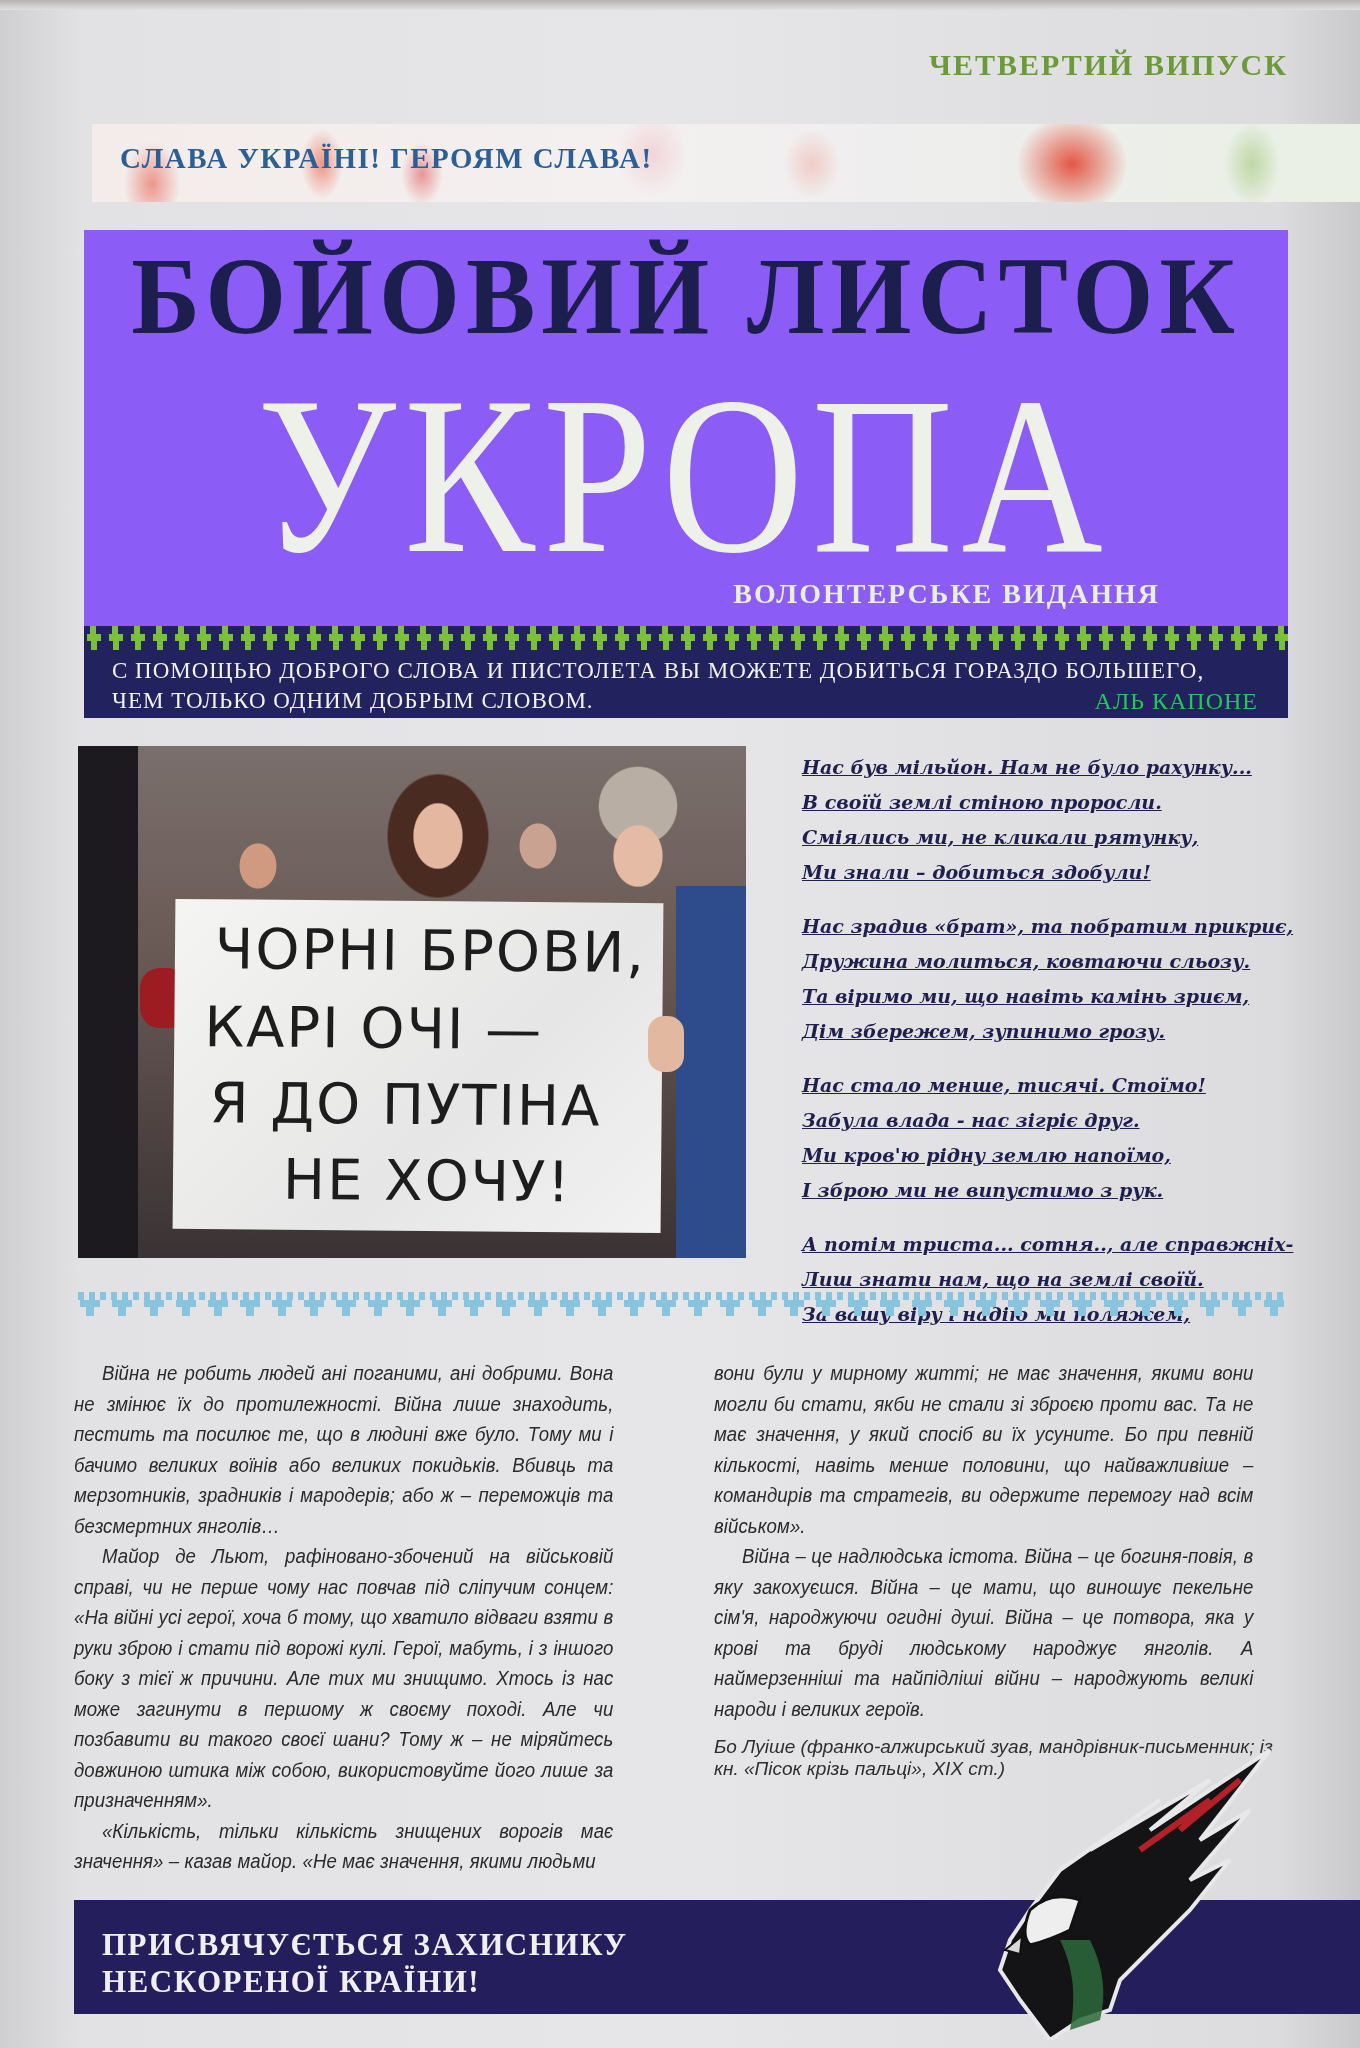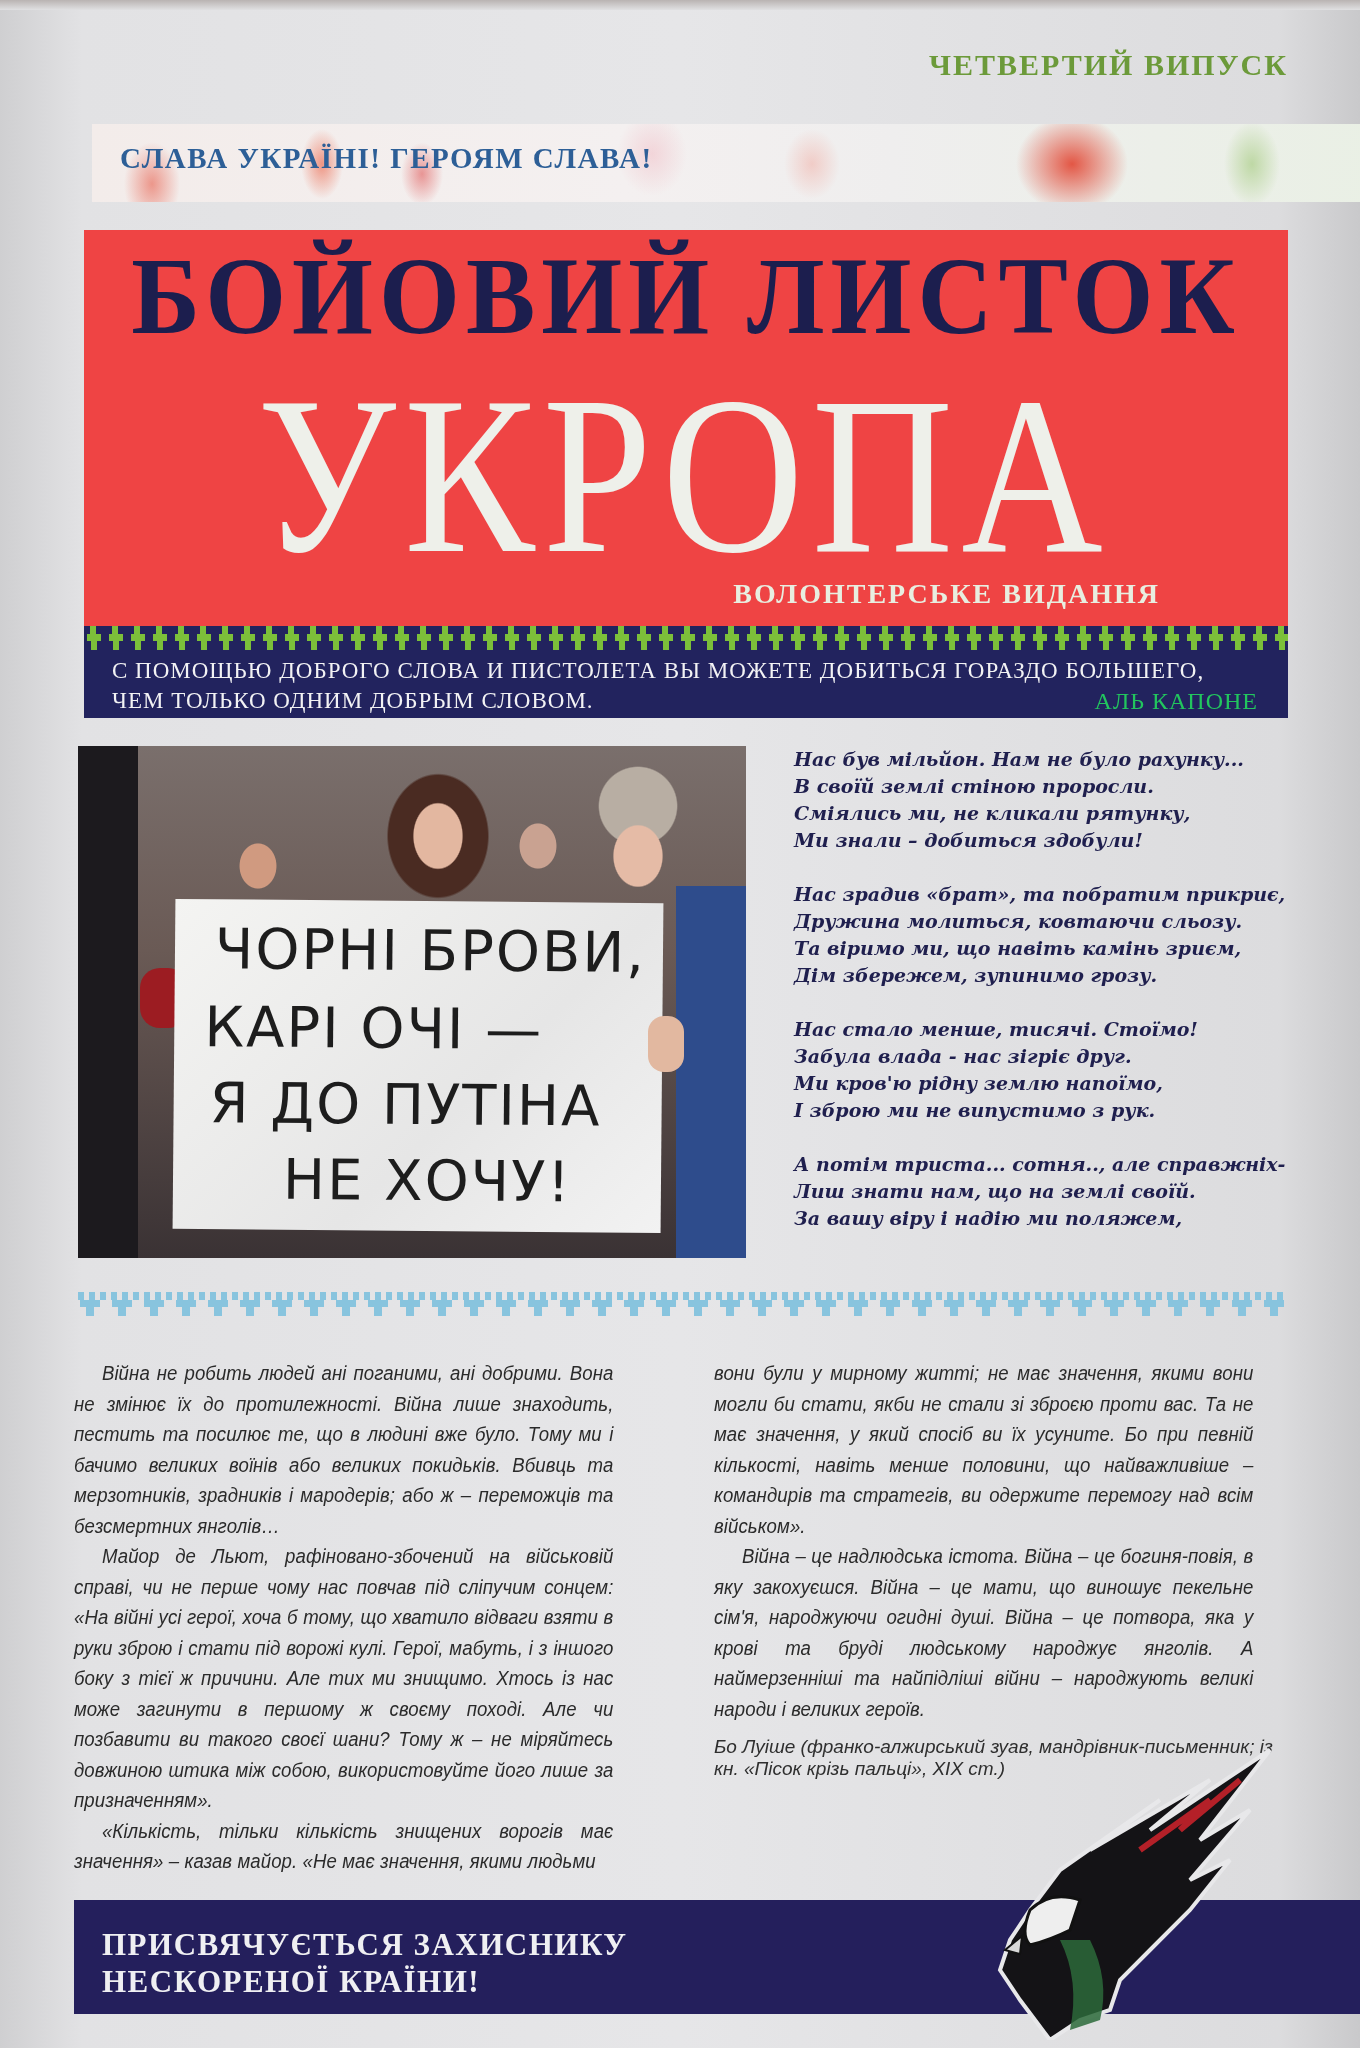--- a/index.html
+++ b/index.html
@@ -26,21 +26,21 @@
       radial-gradient(ellipse 80px 70px at 980px 40px, rgba(225,60,40,.85), transparent 70%),
       radial-gradient(ellipse 40px 60px at 1160px 40px, rgba(160,200,120,.6), transparent 70%),
       linear-gradient(90deg, #f3ecea, #f4f0f0 40%, #efeeee 60%, #e9f0e4 100%);
   }
   .slogan-text {
     position: absolute; left: 28px; top: 18px;
     color: #2d5f97; font-size: 29px; font-weight: bold; letter-spacing: 1.5px;
   }
   .masthead {
     position: absolute; left: 84px; top: 230px; width: 1204px; height: 470px;
-    background: #ef4444;
+    background: #8b5cf6;
   }
   .masthead-title-top {
     position: absolute; left: 20px; top: 14px; width: 1164px; text-align: center;
     color: #1c1e4e; font-size: 104px; font-weight: bold; letter-spacing: 6px;
     line-height: 1; transform: scaleY(1.05);
   }
   .masthead-title-main {
     position: absolute; left: 120px; top: 132px; width: 960px; text-align: center;
     color: #eef0ea; font-size: 196px; letter-spacing: 8px; line-height: 1;
     transform: scaleY(1.15); transform-origin: top;
@@ -103,21 +103,21 @@
     position: absolute; left: 40px; width: 460px;
     color: #1d1d1d; font-family: "DejaVu Sans", sans-serif; font-size: 56px; line-height: 1;
     letter-spacing: 2px;
   }
   .poem {
     position: absolute; left: 794px; top: 746px; width: 480px;
     color: #1f1f4e; font-style: italic; font-weight: bold;
     font-family: "DejaVu Serif", serif; font-size: 19px; line-height: 27px;
   }
   .stanza { margin: 0 0 27px 0; }
-  .stanza p { margin: 0; white-space: nowrap; }
+  .stanza p { margin: 8px; white-space: nowrap; text-decoration: underline; }
   .divider-ornament {
     position: absolute; left: 78px; top: 1292px; width: 1208px; height: 24px;
   }
   .div-row1 { position: absolute; left: 0; top: 0; width: 100%; height: 8px;
     background: repeating-linear-gradient(90deg, #88c4de 0 6px, transparent 6px 11px); }
   .div-row2 { position: absolute; left: 0; top: 8px; width: 100%; height: 7px;
     background: repeating-linear-gradient(90deg, transparent 0 2px, #88c4de 2px 22px, transparent 22px 32px); }
   .div-row3 { position: absolute; left: 0; top: 15px; width: 100%; height: 9px;
     background: repeating-linear-gradient(90deg, transparent 0 8px, #88c4de 8px 16px, transparent 16px 32px); }
   .article-col {

